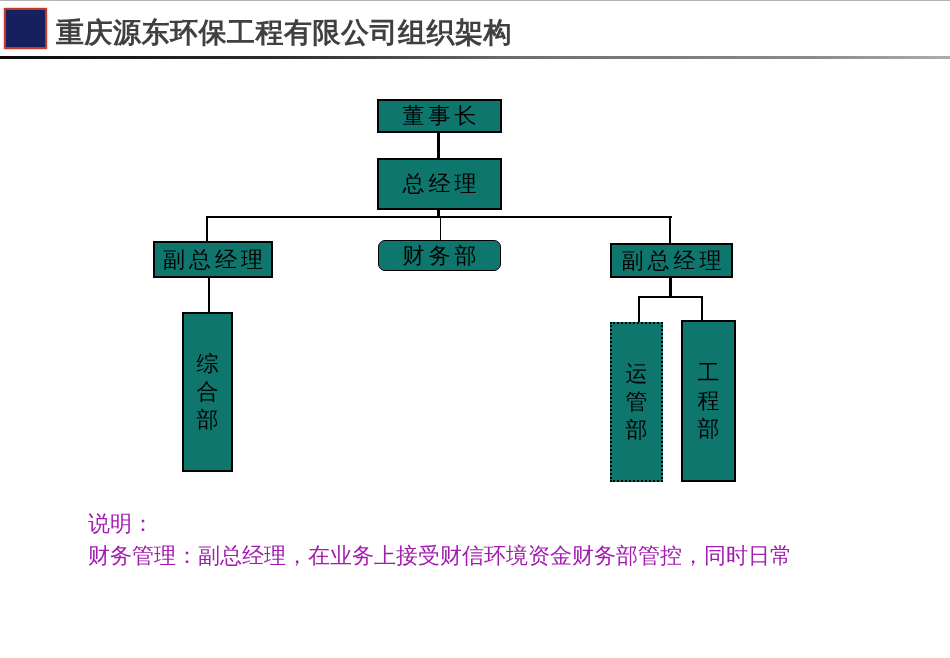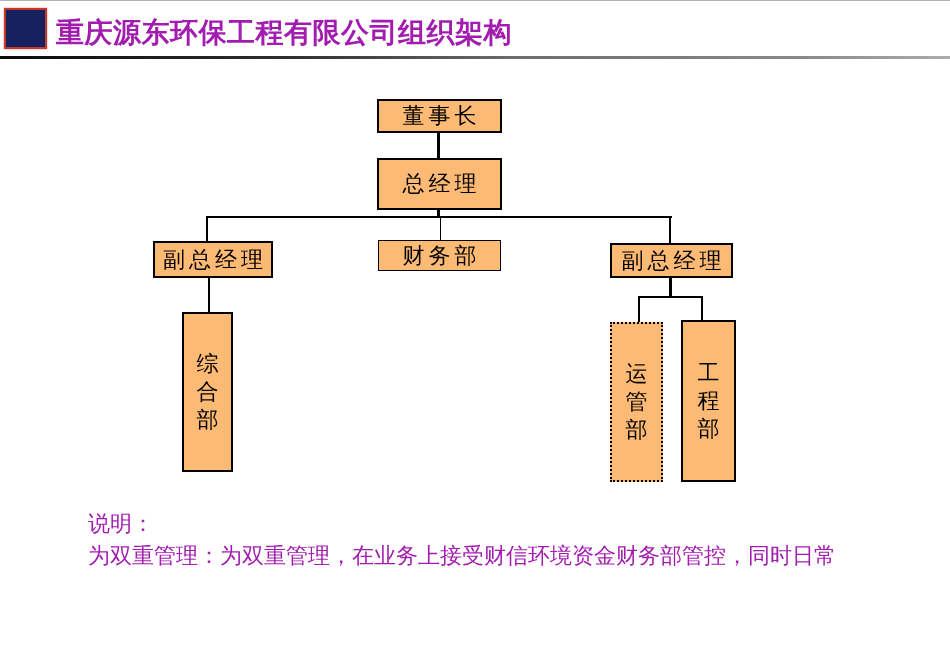--- a/index.html
+++ b/index.html
@@ -25,32 +25,32 @@
     background: #16205e;
     border: 2px solid #c0392b;
     box-shadow: 0 0 2px rgba(192,57,43,0.6);
   }
   .page-title {
     position: absolute; left: 56px; top: 14px;
     font-family: "Liberation Sans", "DejaVu Sans", sans-serif;
     font-weight: bold;
     font-size: 28px;
     letter-spacing: 0.5px;
-    color: #a21caf;
+    color: #404040;
     white-space: nowrap;
   }
   .header-rule {
     position: absolute; left: 0; top: 56px;
     width: 950px; height: 3px;
     background: linear-gradient(to right, #0a0a0a 0%, #2e2e2e 30%, #6f6f6f 55%, #8a8a8a 85%, #adadad 100%);
   }
   
   .node {
     position: absolute;
-    background: #fdba74;
+    background: #0f766e;
     border: 2px solid #000000;
     display: flex;
     align-items: center;
     justify-content: center;
     font-size: 22px;
     letter-spacing: 4px;
     text-indent: 4px; 
     white-space: nowrap;
   }
   .node.thin { border-width: 1px; }
@@ -59,21 +59,21 @@
     text-align: center;
     line-height: 28px;
     font-size: 22px;
     letter-spacing: 0;
     text-indent: 0;
   }
   .node.dotted { border: 2px dotted #000000; }
   .n-chairman        { left: 377px; top:  99px; width: 125px; height: 34px; }
   .n-gm              { left: 377px; top: 158px; width: 125px; height: 52px; }
   .n-dgm-left        { left: 153px; top: 241px; width: 120px; height: 37px; }
-  .n-finance         { left: 378px; top: 240px; width: 123px; height: 31px; }
+  .n-finance         { left: 378px; top: 240px; width: 123px; height: 31px; border-radius: 7px; }
   .n-dgm-right       { left: 610px; top: 243px; width: 123px; height: 35px; }
   .n-comprehensive   { left: 182px; top: 312px; width: 51px;  height: 160px; }
   .n-operations      { left: 610px; top: 322px; width: 53px;  height: 160px; }
   .n-engineering     { left: 681px; top: 320px; width: 55px;  height: 162px; }
   .line { position: absolute; background: #000000; }
   .l-chairman-gm   { left: 437px; top: 132px; width: 3px;  height: 26px; }
   .l-gm-stem       { left: 437px; top: 194px; width: 3px;  height: 23px; }
   .l-main-h        { left: 206px; top: 216px; width: 466px; height: 2px; }
   .l-drop-left     { left: 206px; top: 218px; width: 2px;  height: 23px; }
   .l-drop-mid      { left: 440px; top: 218px; width: 1px;  height: 22px; }
@@ -125,16 +125,16 @@
 部</div>
   <div class="node vertical dotted n-operations">运
 管
 部</div>
   <div class="node vertical n-engineering">工
 程
 部</div>
 
   <div class="notes">
     <div>说明：</div>
-    <div>为双重管理：为双重管理，在业务上接受财信环境资金财务部管控，同时日常</div>
+    <div>财务管理：副总经理，在业务上接受财信环境资金财务部管控，同时日常</div>
   </div>
 
 </div>
 
 </body></html>

